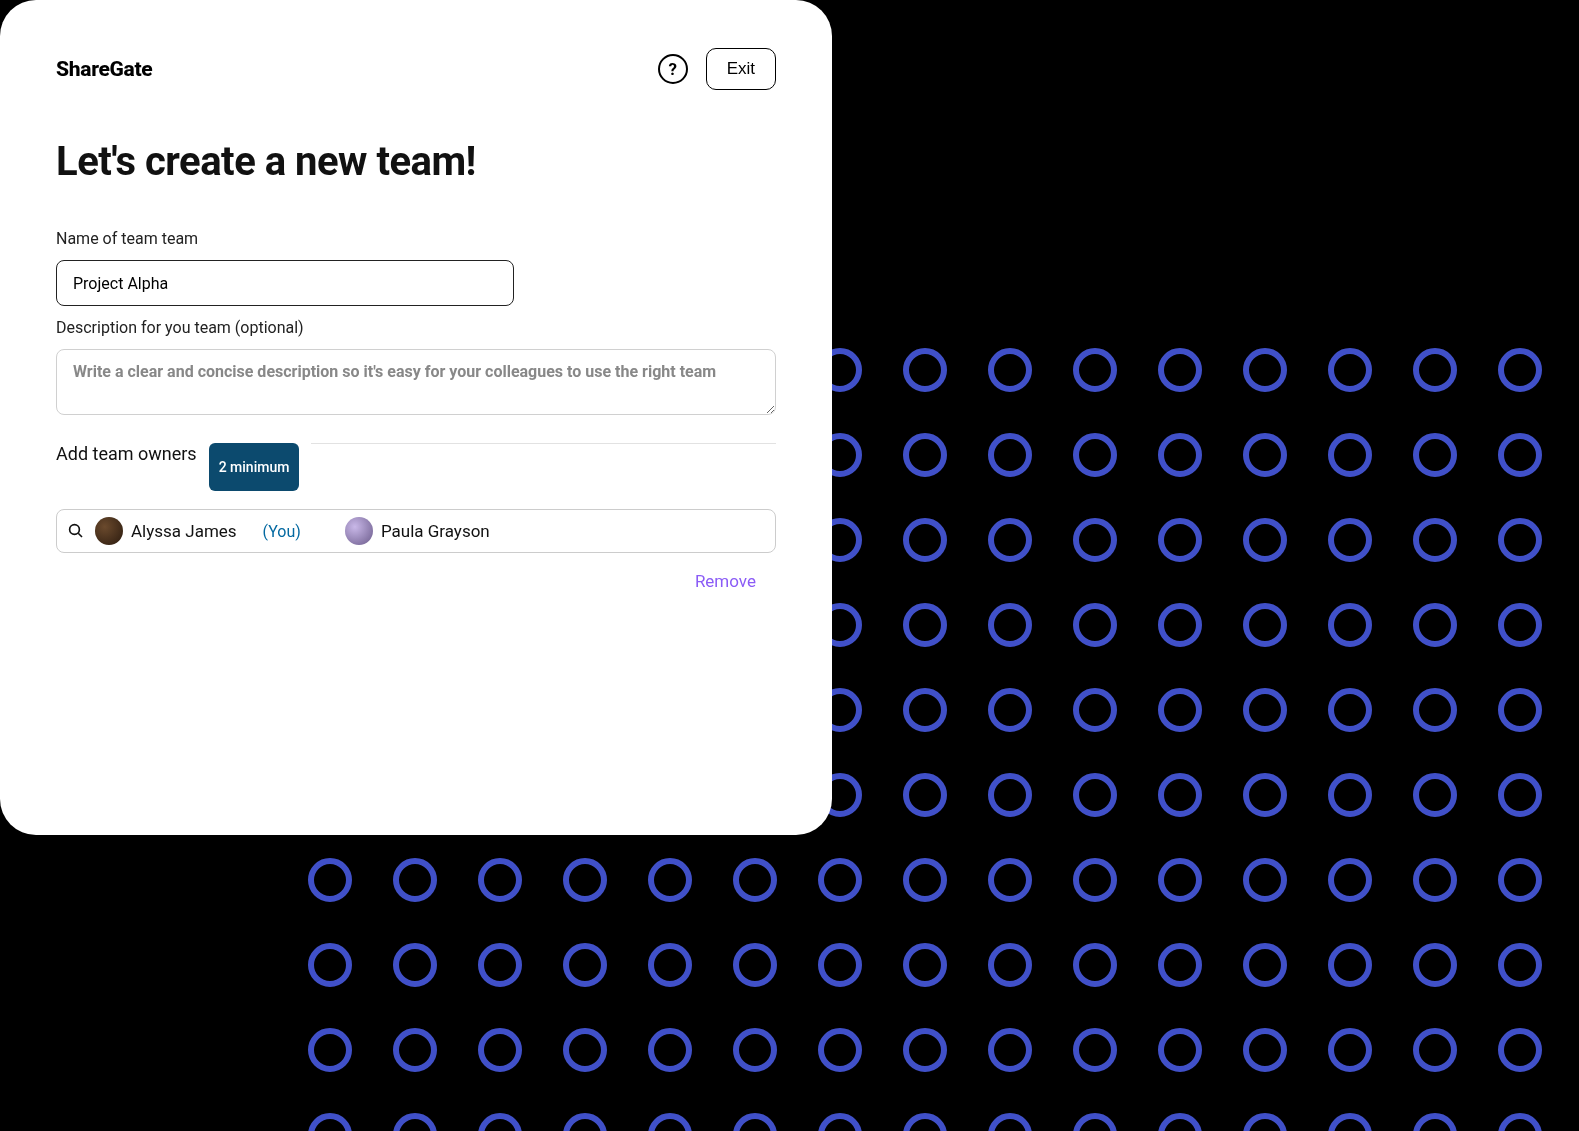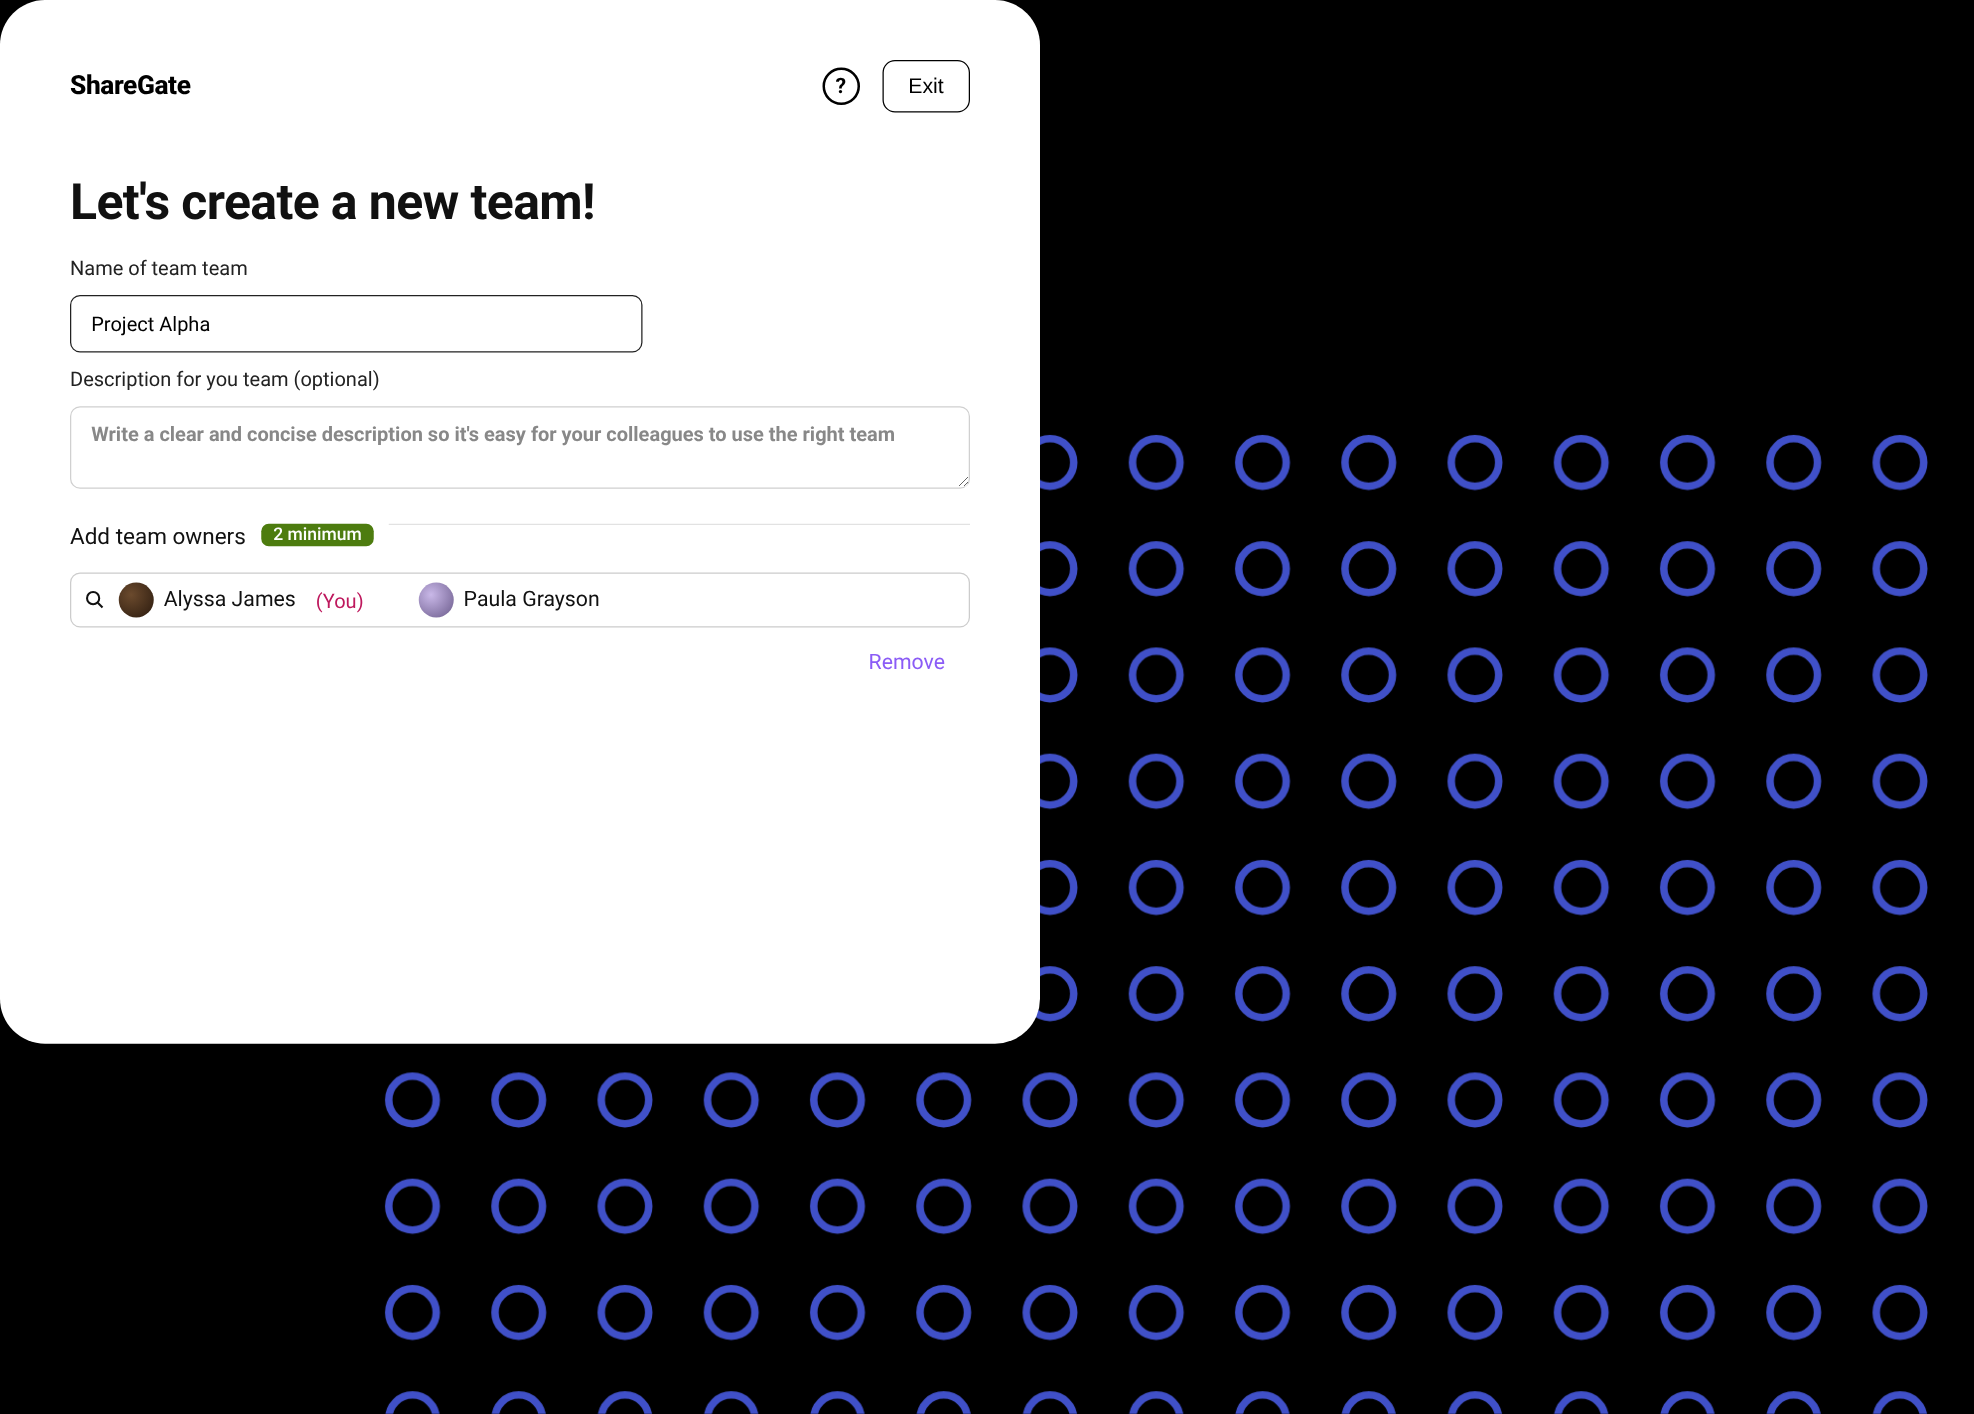--- a/index.html
+++ b/index.html
@@ -64,21 +64,21 @@
       background: #fff;
       border-radius: 10px;
       padding: 10px 20px;
       font-size: 17px;
       cursor: pointer;
     }
     .page-title {
       font-size: 40px;
       font-weight: 700;
       letter-spacing: -0.5px;
-      margin-bottom: 20px;
+      margin-bottom: 44px;
       color: #111;
     }
     .field-label {
       font-size: 16px;
       color: #222;
       margin-bottom: 12px;
     }
     .text-input {
       width: 458px;
       height: 46px;
@@ -112,24 +112,24 @@
       display: flex;
       align-items: flex-start;
       gap: 12px;
       margin-bottom: 18px;
     }
     .owners-label {
       font-size: 18px;
       color: #111;
     }
     .badge {
-      background: #4d7c0f;
+      background: #0c4a6e;
       color: #fff;
       font-size: 14px;
-      padding: 1px 10px;
+      padding: 16px 10px;
       border-radius: 6px;
       font-weight: 500;
     }
     .owners-divider {
       flex: 1;
       height: 1px;
       background: #e2e2e2;
     }
     .owners-search {
       width: 100%;
@@ -154,21 +154,21 @@
     }
     .avatar {
       width: 28px;
       height: 28px;
       border-radius: 50%;
       display: inline-block;
     }
     .avatar-1 { background: radial-gradient(circle at 35% 35%, #6b4a2d, #2a1a0e); }
     .avatar-2 { background: radial-gradient(circle at 35% 35%, #c9b8e8, #6a5a8a); }
     .owner-name { font-size: 17px; color: #111; }
-    .owner-you { color: #be185d; margin-left: 8px; }
+    .owner-you { color: #0369a1; margin-left: 18px; }
     .chip-gap { width: 24px; }
     .remove-row {
       display: flex;
       justify-content: flex-end;
       margin-bottom: 48px;
     }
     .remove-link {
       font-size: 17px;
       color: #8b5cf6;
       cursor: pointer;

